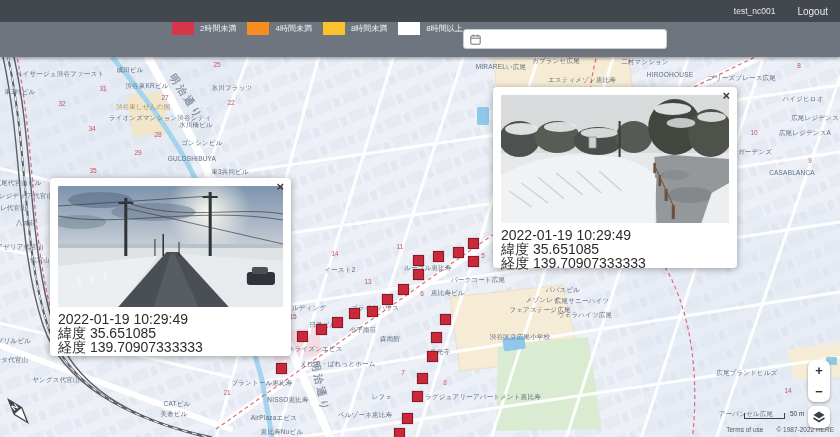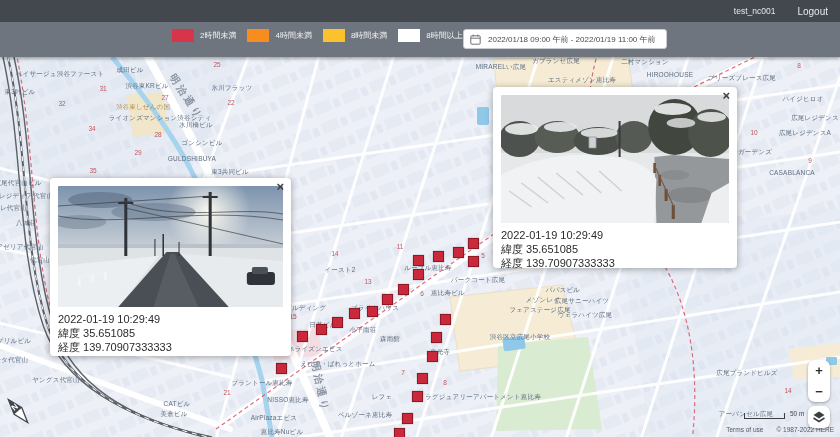--- a/index.html
+++ b/index.html
@@ -7,21 +7,21 @@
 
   
   .header { position:absolute; left:0; top:0; width:840px; height:22px; background:#43474e; display:flex; align-items:center; z-index:30; }
   .header .title { color:#eef0f2; font-size:10px; font-weight:bold; letter-spacing:.5px; margin-left:8px; }
   .header .right { margin-left:auto; display:flex; gap:22px; margin-right:12px; }
   .header .user { color:#e6e8ea; font-size:8.5px; }
   .header .logout { color:#e6e8ea; font-size:10px; cursor:pointer; }
 
   
   .toolbar { position:absolute; left:0; top:22px; width:840px; height:35px; background:#6e757e; z-index:29; box-shadow:0 2px 3px rgba(0,0,0,.3); }
-  .legend { position:absolute; left:172px; top:0; height:20px; display:flex; align-items:flex-end; gap:11px; }
+  .legend { position:absolute; left:172px; top:0; height:20px; display:flex; align-items:flex-start; gap:11px; }
   .legend-item { display:flex; align-items:center; gap:6px; }
   .legend-swatch { width:22px; height:13px; display:inline-block; }
   .legend-label { color:#f2f3f4; font-size:8px; white-space:nowrap; }
   .datebox { position:absolute; left:463px; top:7px; width:204px; height:20px; background:#fff; border:1px solid #c9ccd1; border-radius:3px; display:flex; align-items:center; }
   .datebox svg { margin-left:6px; flex:0 0 auto; }
   .datebox input { border:none; outline:none; background:transparent; font-size:8px; color:#4a4a4a; margin-left:7px; width:180px; font-family:"Liberation Sans",sans-serif; }
 
   
   .map { position:absolute; left:0; top:57px; width:840px; height:380px; background:#edf0f6; overflow:hidden; cursor:grab; }
   .map svg.bg { position:absolute; left:0; top:0; }
@@ -30,21 +30,21 @@
   .rednum { position:absolute; font-size:6.5px; color:#c25663; transform:translate(-50%,-50%); z-index:2; }
   .roadlabel { position:absolute; font-size:10px; color:#8a93a1; font-weight:bold; letter-spacing:3px; white-space:nowrap; transform:translate(-50%,-50%); z-index:2; }
   .marker { position:absolute; width:11px; height:11px; background:#c9293a; border:1px solid #8e1823; box-shadow:0 0 1px rgba(0,0,0,.45); z-index:5; cursor:pointer; }
 
   
   .popup { position:absolute; background:#fff; border-radius:4px; box-shadow:0 1px 7px rgba(0,0,0,.35); z-index:10; padding:8px; }
   .popup-left  { left:50px; top:121px; width:241px; height:178px; }
   .popup-right { left:493px; top:30px; width:244px; height:181px; }
   .popup .close { position:absolute; top:2px; right:7px; font-size:13px; line-height:13px; color:#3c3c3c; cursor:pointer; font-weight:bold; }
   .popup .photo { display:block; width:100%; border-radius:1px; }
-  .popup .line { font-size:11px; color:#2b2b2b; line-height:14px; white-space:nowrap; }
+  .popup .line { font-size:14px; color:#2b2b2b; line-height:14px; white-space:nowrap; }
   .popup .line.first { margin-top:5px; }
 
   
   .zoomctl { position:absolute; right:10px; top:303px; width:22px; height:42px; background:#fff; border-radius:7px; box-shadow:0 1px 3px rgba(0,0,0,.35); z-index:12; display:flex; flex-direction:column; }
   .zoomctl .zbtn { flex:1; display:flex; align-items:center; justify-content:center; font-size:13px; font-weight:bold; color:#2e2e2e; cursor:pointer; }
   .layersbtn { position:absolute; right:10px; top:349px; width:22px; height:22px; background:#fff; border-radius:6px; box-shadow:0 1px 3px rgba(0,0,0,.35); z-index:12; display:flex; align-items:center; justify-content:center; cursor:pointer; }
   .compass { position:absolute; left:2px; top:337px; width:32px; height:34px; z-index:12; cursor:pointer; }
   .scalebar { position:absolute; left:744px; top:356px; width:41px; height:6px; border-left:1.5px solid #3f3f3f; border-right:1.5px solid #3f3f3f; border-bottom:1.5px solid #3f3f3f; z-index:11; }
   .scalelabel { position:absolute; left:790px; top:353px; font-size:6.5px; color:#3f3f3f; z-index:11; }
   .attribution { position:absolute; right:6px; top:369px; display:flex; gap:13px; z-index:11; }
@@ -80,21 +80,20 @@
       <span class="legend-label">8時間以上</span>
     </div>
   </div>
   <div class="datebox">
     <svg width="11" height="11" viewBox="0 0 11 11">
       <rect x="0.8" y="1.8" width="9.4" height="8.4" rx="1" fill="none" stroke="#6d7278" stroke-width="1"></rect>
       <line x1="0.8" y1="4.2" x2="10.2" y2="4.2" stroke="#6d7278" stroke-width="1"></line>
       <line x1="3.2" y1="0.6" x2="3.2" y2="2.6" stroke="#6d7278" stroke-width="1"></line>
       <line x1="7.8" y1="0.6" x2="7.8" y2="2.6" stroke="#6d7278" stroke-width="1"></line>
     </svg>
-    <input type="text" readonly="" value="2022/01/18 09:00 午前 - 2022/01/19 11:00 午前" style="">
   </div>
 </div>
 
 <div class="map">
 
   <svg class="bg" width="840" height="380" viewBox="0 0 840 380">
     <defs>
       <pattern id="bldg" width="30" height="20" patternUnits="userSpaceOnUse" patternTransform="rotate(-22)">
         <rect x="2" y="2" width="17" height="11" fill="#dde4f0"></rect>
         <rect x="22" y="4" width="6" height="9" fill="#d6deec"></rect>

